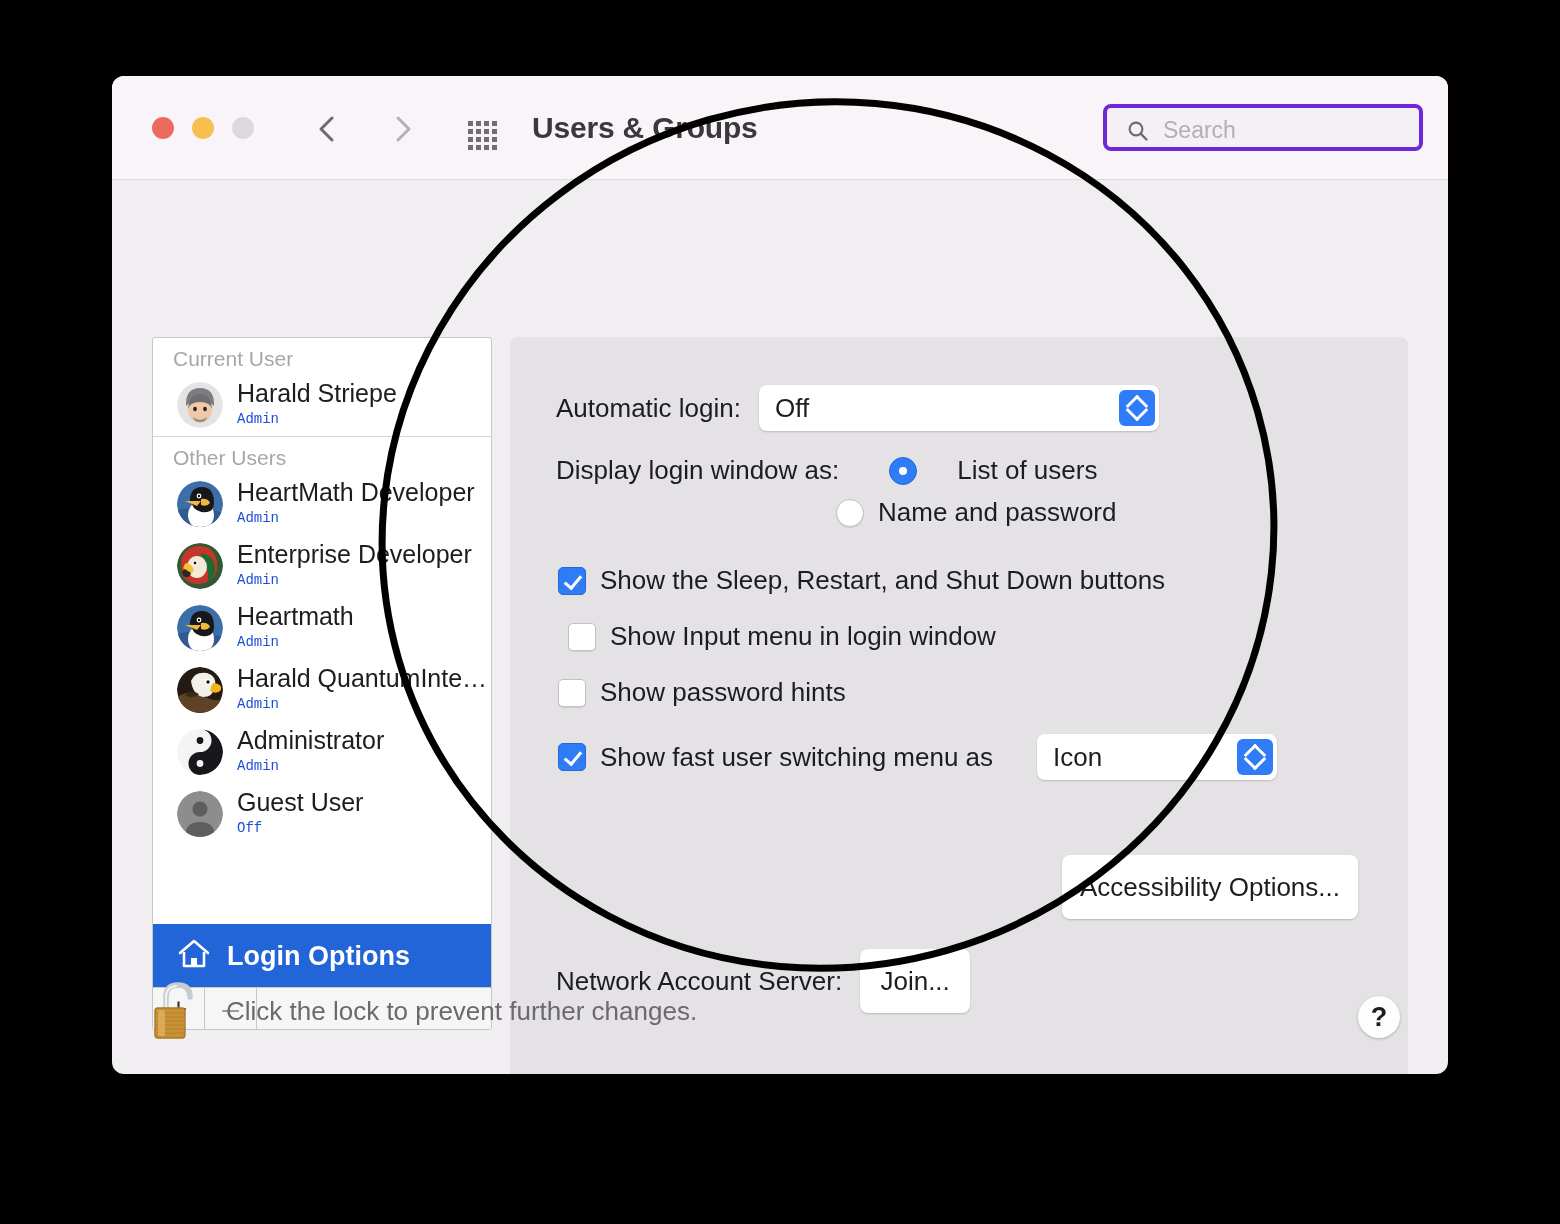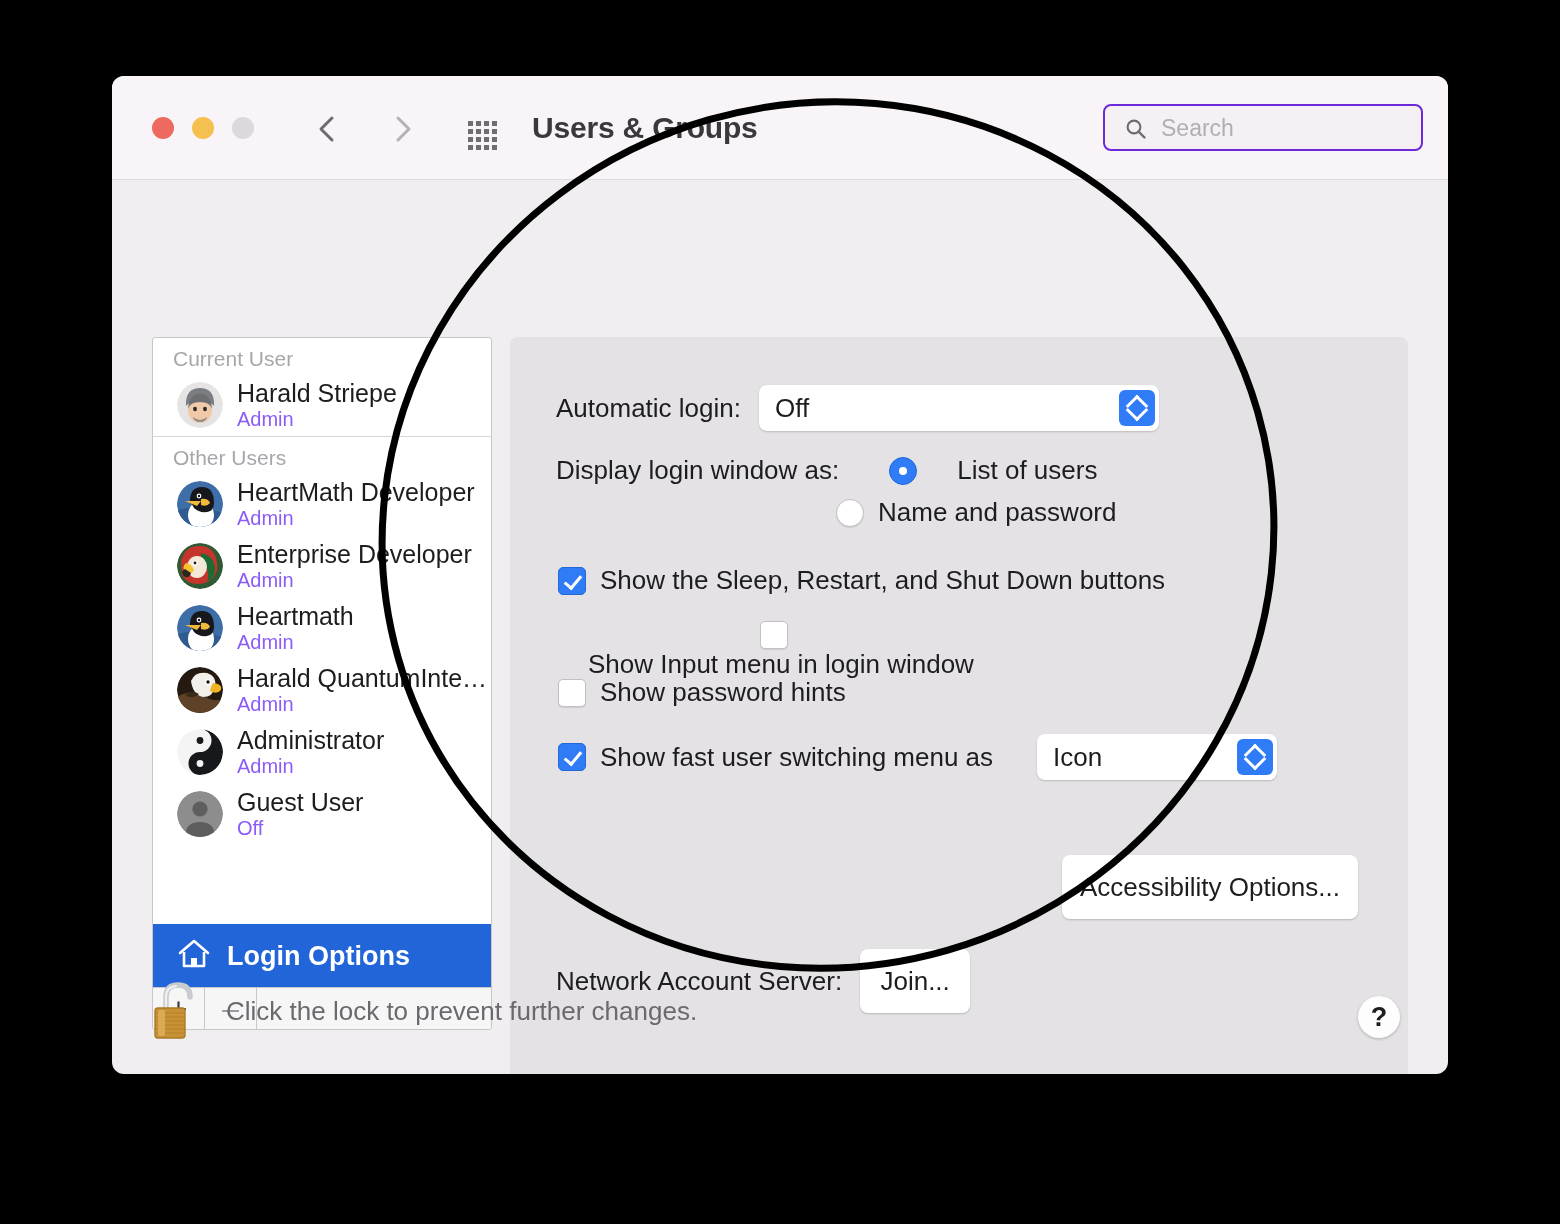--- a/index.html
+++ b/index.html
@@ -92,21 +92,21 @@
     letter-spacing: -0.2px;
   }
 
   .searchbox {
     position: absolute;
     right: 25px;
     top: 28px;
     width: 320px;
     height: 47px;
     background: #f4f0f4;
-    border: 2px solid #6d28d9;
+    border: 4px solid #6d28d9;
     border-radius: 8px;
     box-sizing: border-box;
   }
   .search-icon {
     position: absolute;
     left: 20px; top: 12px;
     width: 22px; height: 22px;
   }
   .search-ph {
     position: absolute;
@@ -157,23 +157,24 @@
     position: relative;
   }
   .urow-texts { overflow: hidden; }
   .uname {
     font-size: 25px;
     color: #1d1c1f;
     white-space: nowrap;
     line-height: 28px;
   }
   .urole {
-    font-size: 20px;
-    color: #8b5cf6;
+    font-size: 14px;
+    color: #1d4ed8;
     line-height: 25px;
+    font-family: Liberation Mono, monospace;
   }
   .login-options {
     position: absolute;
     left: 0; right: 0;
     bottom: 41px;
     height: 64px;
     background: #2265d8;
     display: flex;
     align-items: center;
     padding-left: 24px;
@@ -567,21 +568,21 @@
         </div>
         <div class="row" style="left:326px; top:160px;">
           <span class="radio off"></span>
           <span class="radio-label">Name and password</span>
         </div>
 
         <div class="row" style="left:48px; top:228px;">
           <span class="cbox on"></span>
           <span class="cb-label">Show the Sleep, Restart, and Shut Down buttons</span>
         </div>
-        <div class="row" style="left:64px; top:284px;flex-direction:column;">
+        <div class="row" style="left:58px; top:284px;">
           <span class="cbox off"></span>
           <span class="cb-label">Show Input menu in login window</span>
         </div>
         <div class="row" style="left:48px; top:340px;">
           <span class="cbox off"></span>
           <span class="cb-label">Show password hints</span>
         </div>
 
         <div class="row" style="left:48px; top:397px;">
           <span class="cbox on"></span>

